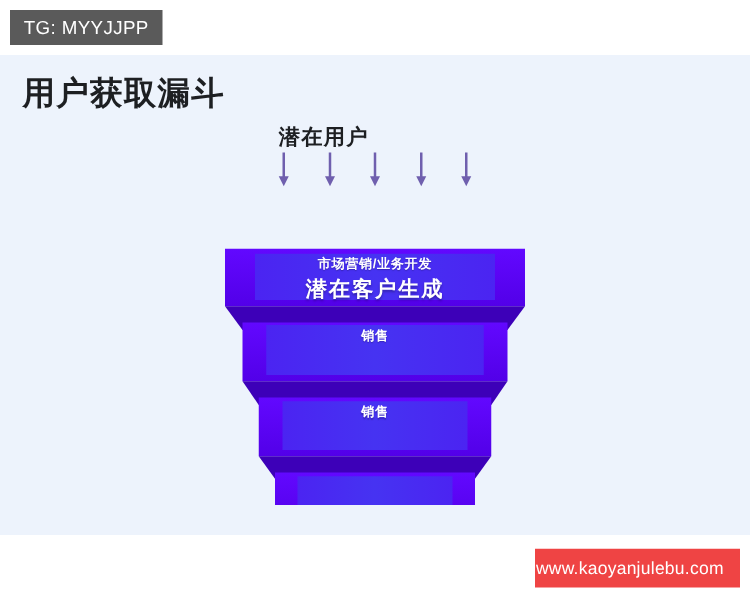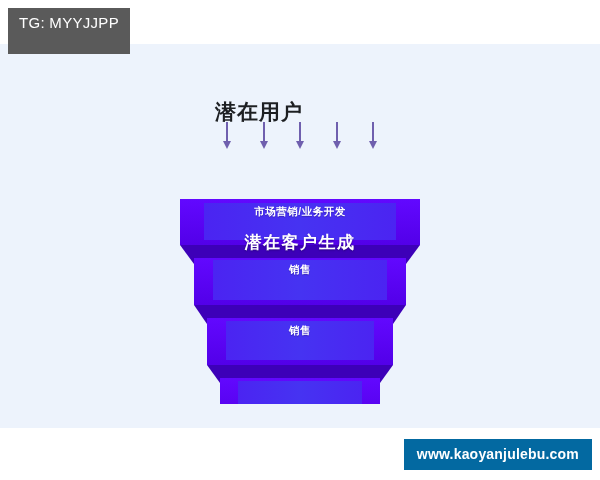--- a/index.html
+++ b/index.html
@@ -17,21 +17,21 @@
 
   
   #tg-badge {
     position: absolute;
     left: 8px;
     top: 8px;
     background: #5a5a5a;
     color: #ffffff;
     font-size: 15px;
     line-height: 1;
-    padding: 7px 11px 24px 11px;
+    padding: 7px 11px 6px 11px;
     letter-spacing: 0.3px;
     z-index: 20;
     white-space: nowrap;
   }
 
   
   #slide {
     position: absolute;
     left: 0;
     top: 44px;
@@ -52,21 +52,21 @@
     white-space: nowrap;
   }
 
   
   #inflow-label {
     position: absolute;
     left: 0;
     top: 54px;
     width: 518px;
     text-align: center;
-    font-size: 21px;
+    font-size: 17px;
     font-weight: bold;
     color: #1d1f22;
     letter-spacing: 1px;
   }
 
   #arrow-row {
     position: absolute;
     left: 222px;
     top: 78px;
     width: 156px;
@@ -125,47 +125,47 @@
     font-weight: bold;
     letter-spacing: 0.5px;
     line-height: 1.1;
     text-shadow: 0 1px 1px rgba(0,0,0,.25);
   }
   .stage-main {
     font-size: 17px;
     font-weight: bold;
     letter-spacing: 1.5px;
     line-height: 1.15;
-    margin-top: 15px;
+    margin-top: 4px;
     text-shadow: 0 1px 2px rgba(0,0,0,.3);
   }
 
   
   #site-watermark {
     position: absolute;
     right: 8px;
     bottom: 10px;
-    background: #0369a1;
+    background: #ef4444;
     color: #ffffff;
     font-size: 14px;
     line-height: 1;
-    padding: 8px 13px 9px 13px;
+    padding: 8px 13px 9px 1px;
     letter-spacing: 0.2px;
     white-space: nowrap;
     z-index: 20;
-    font-weight: bold;
   }
 </style>
 </head>
 <body>
 
 <div id="tg-badge">TG: MYYJJPP</div>
 
 <div id="slide">
 
+  <div id="slide-title">用户获取漏斗</div>
 
   <div id="inflow-label">潜在用户</div>
 
   <div id="arrow-row">
     <div class="inflow-arrow">
       <div class="shaft"></div>
       <div class="head"></div>
     </div>
     <div class="inflow-arrow">
       <div class="shaft"></div>

